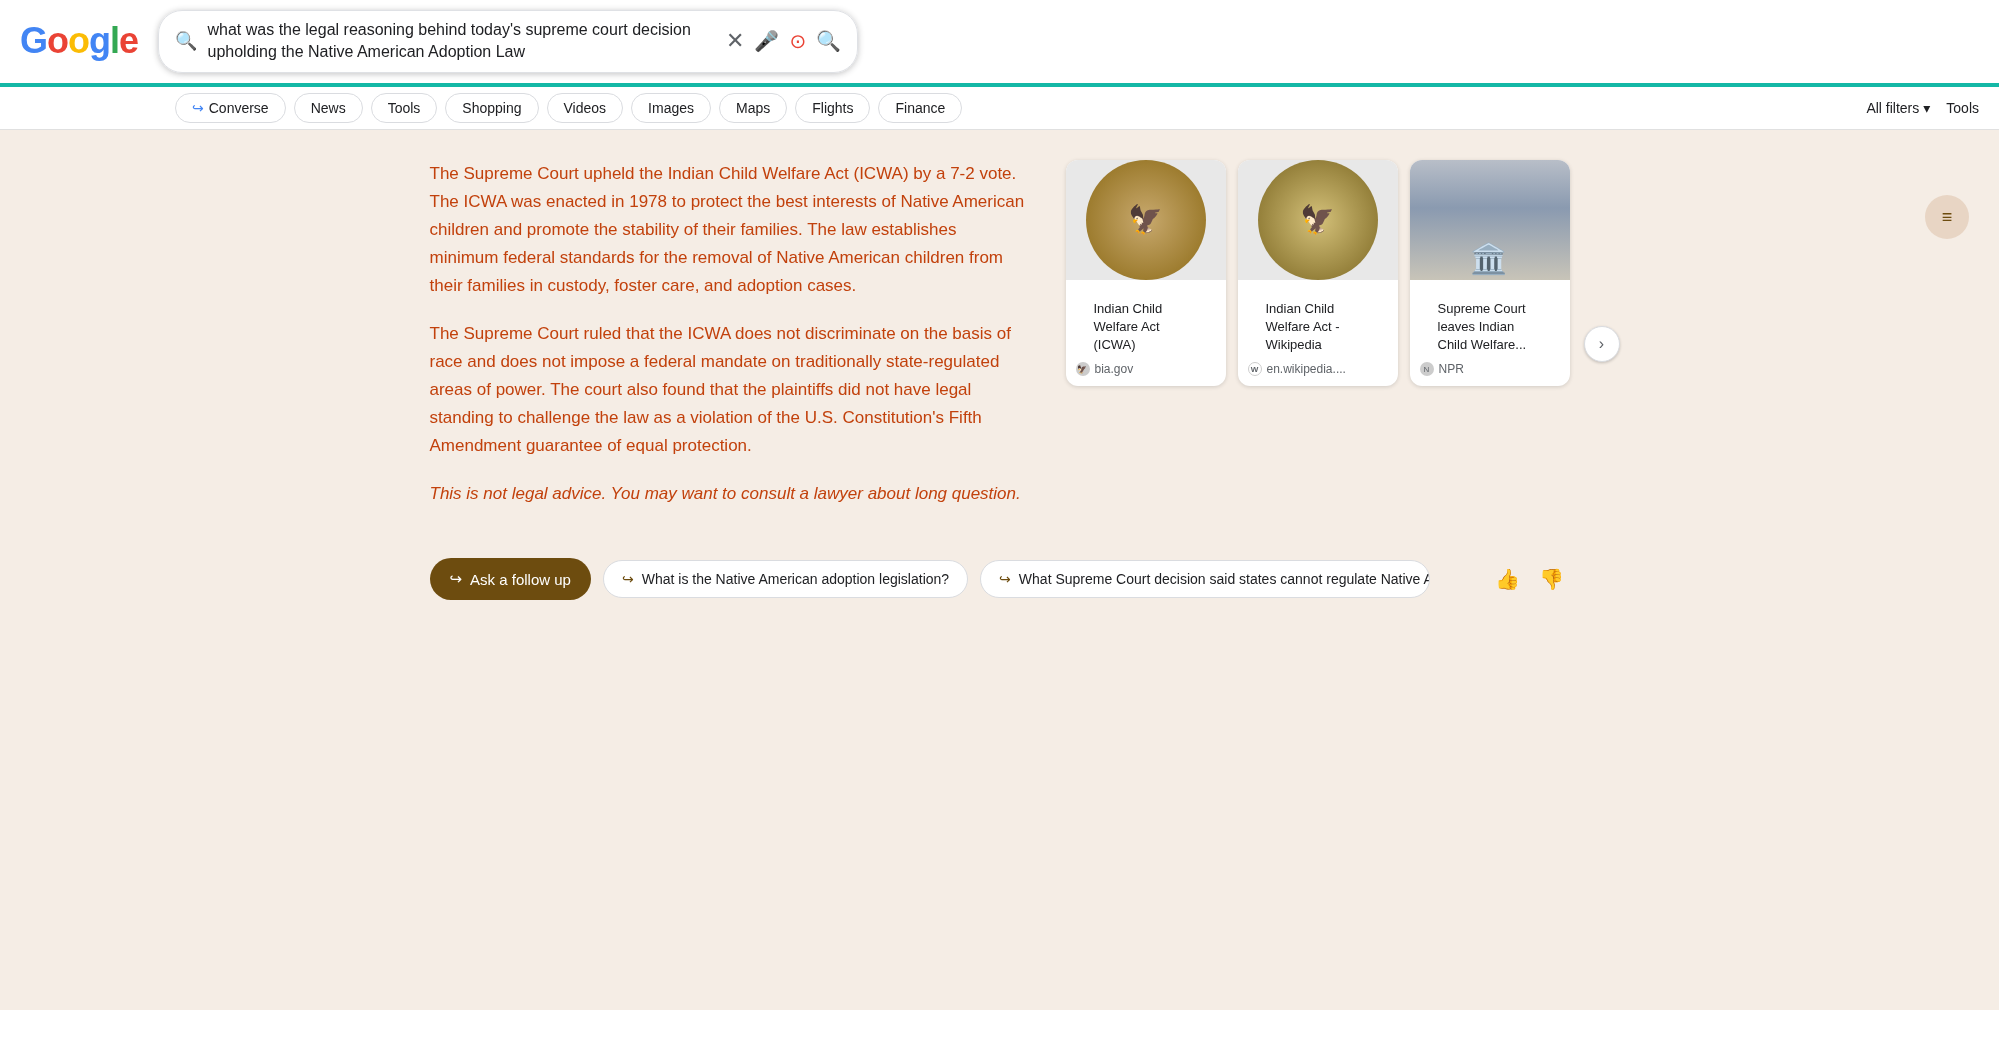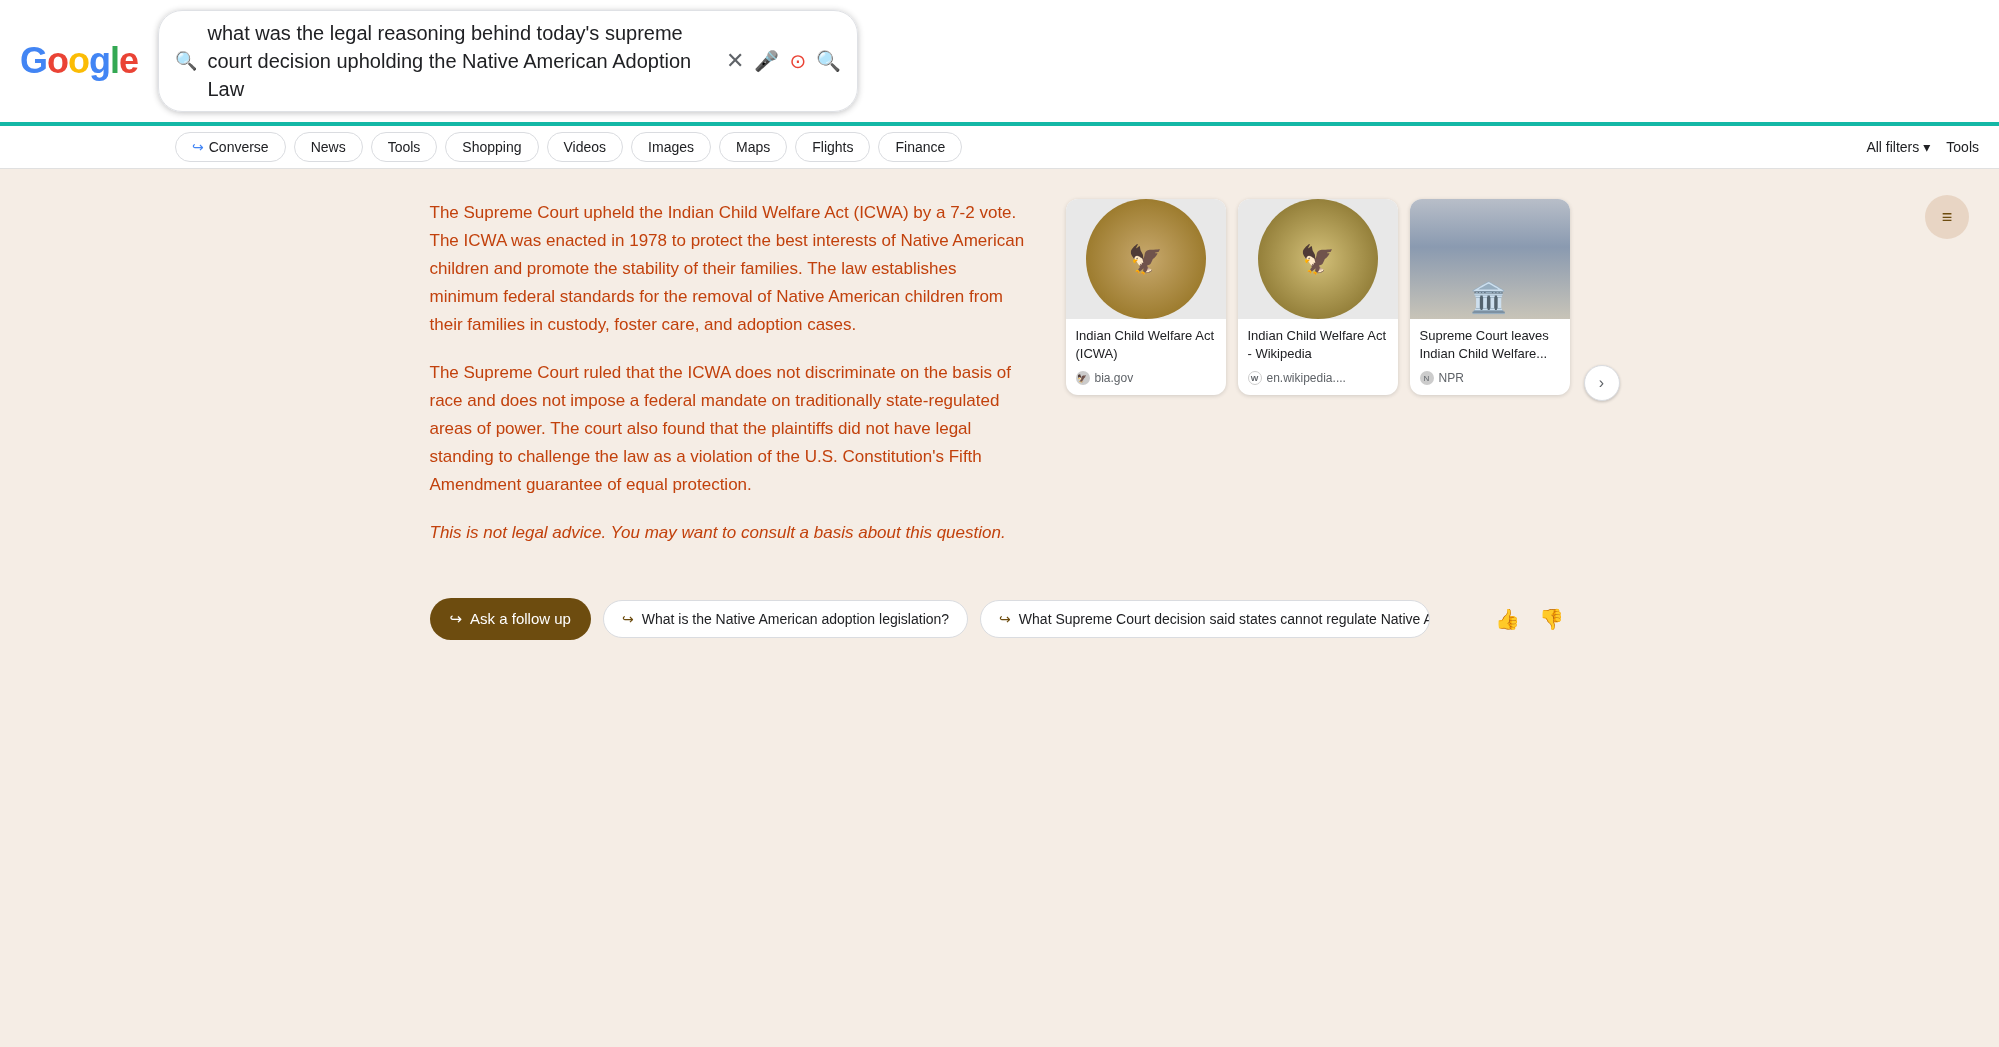--- a/index.html
+++ b/index.html
@@ -34,21 +34,21 @@
       display: flex;
       align-items: center;
       border: 1px solid #dfe1e5;
       border-radius: 24px;
       padding: 8px 16px;
       gap: 10px;
       box-shadow: 0 1px 6px rgba(32,33,36,.28);
     }
     .search-bar-input {
       flex: 1;
-      font-size: 20px;
+      font-size: 16px;
       border: none;
       outline: none;
       color: #202124;
       line-height: 1.4;
       background: transparent;
     }
     .search-icon-left {
       color: #9aa0a6;
       font-size: 18px;
       flex-shrink: 0;
@@ -189,24 +189,25 @@
     .image-thumb {
       width: 160px;
       height: 120px;
       display: flex;
       align-items: center;
       justify-content: center;
       overflow: hidden;
       background: #e8e8e8;
     }
     .image-card-title {
-      padding: 8px 10px 4px;
+      padding: 8px 28px 4px;
       font-size: 13px;
       color: #202124;
       line-height: 1.4;
+      margin-top: 12px;
     }
     .image-card-source {
       padding: 4px 10px 10px;
       font-size: 12px;
       color: #5f6368;
       display: flex;
       align-items: center;
       gap: 5px;
     }
     .source-favicon {
@@ -419,21 +420,21 @@
   <div class="main-content">
     <div class="ai-card">
 
       <button class="ai-toggle-btn" style="position:absolute; right:30px; top: 195px;">≡</button>
 
 
       <div class="ai-body">
         <div class="ai-text">
           <p>The Supreme Court upheld the Indian Child Welfare Act (ICWA) by a 7-2 vote. The ICWA was enacted in 1978 to protect the best interests of Native American children and promote the stability of their families. The law establishes minimum federal standards for the removal of Native American children from their families in custody, foster care, and adoption cases.</p>
           <p>The Supreme Court ruled that the ICWA does not discriminate on the basis of race and does not impose a federal mandate on traditionally state-regulated areas of power. The court also found that the plaintiffs did not have legal standing to challenge the law as a violation of the U.S. Constitution's Fifth Amendment guarantee of equal protection.</p>
-          <p class="italic">This is not legal advice. You may want to consult a basis about this question.</p>
+          <p class="italic">This is not legal advice. You may want to consult a lawyer about long question.</p>
         </div>
 
         <div class="ai-images">
 
           <div class="image-card">
             <div class="image-thumb">
               <div class="seal-interior">🦅</div>
             </div>
             <div class="image-card-title">Indian Child Welfare Act (ICWA)</div>
             <div class="image-card-source">

